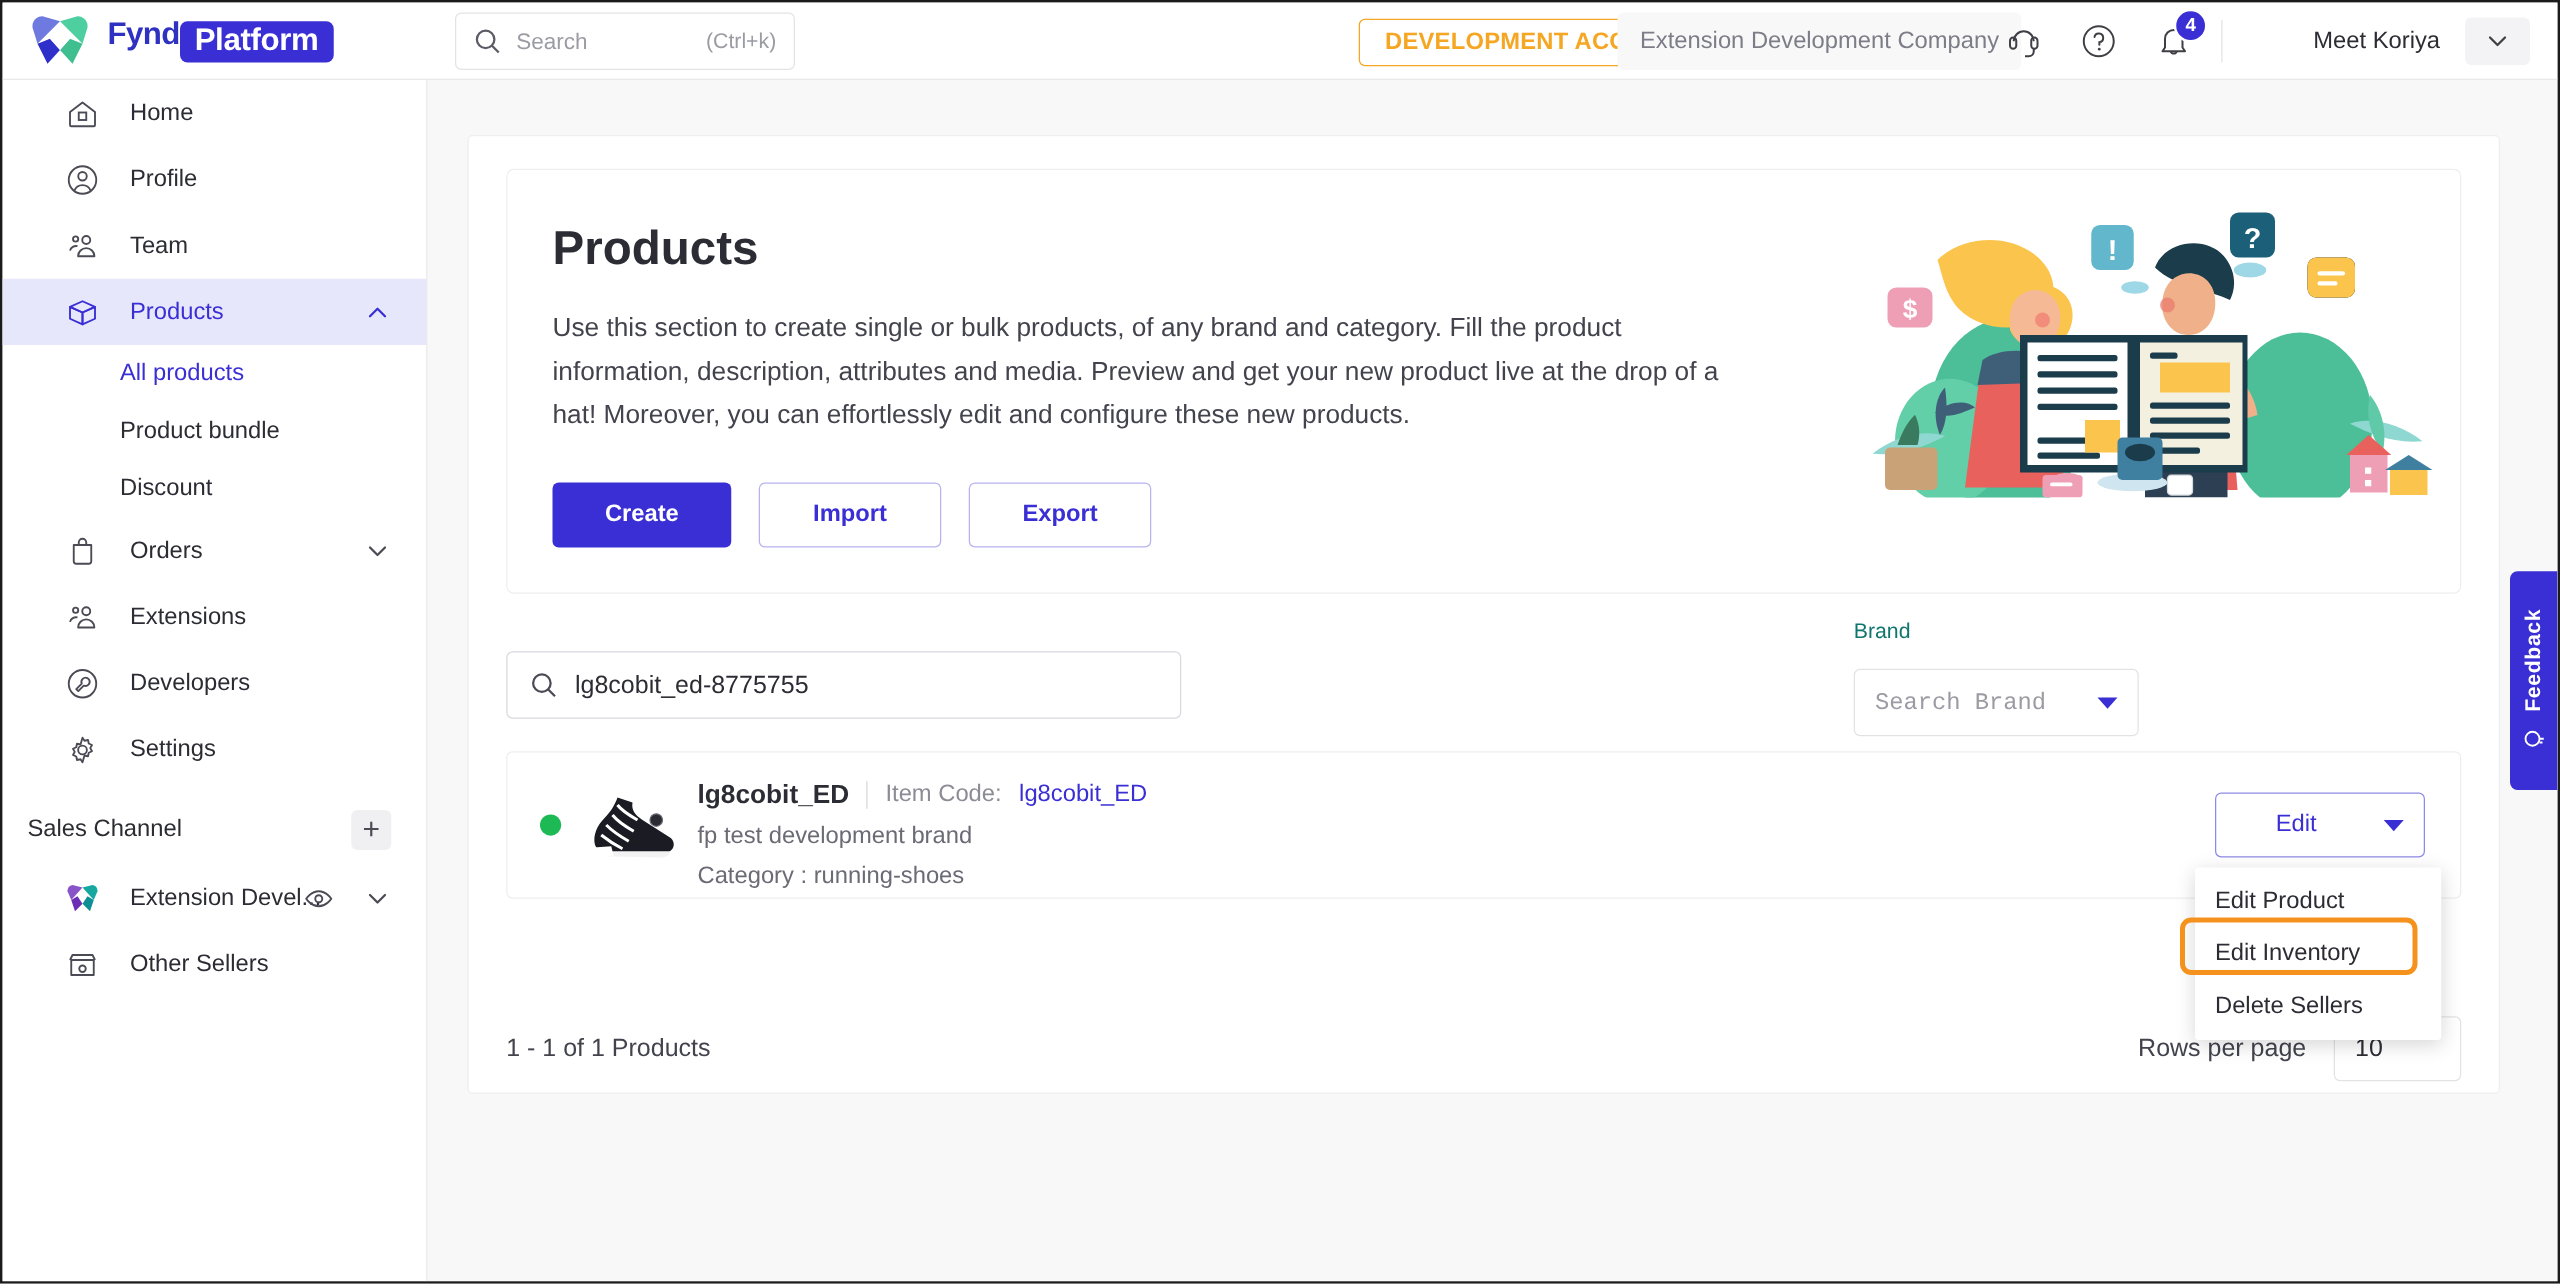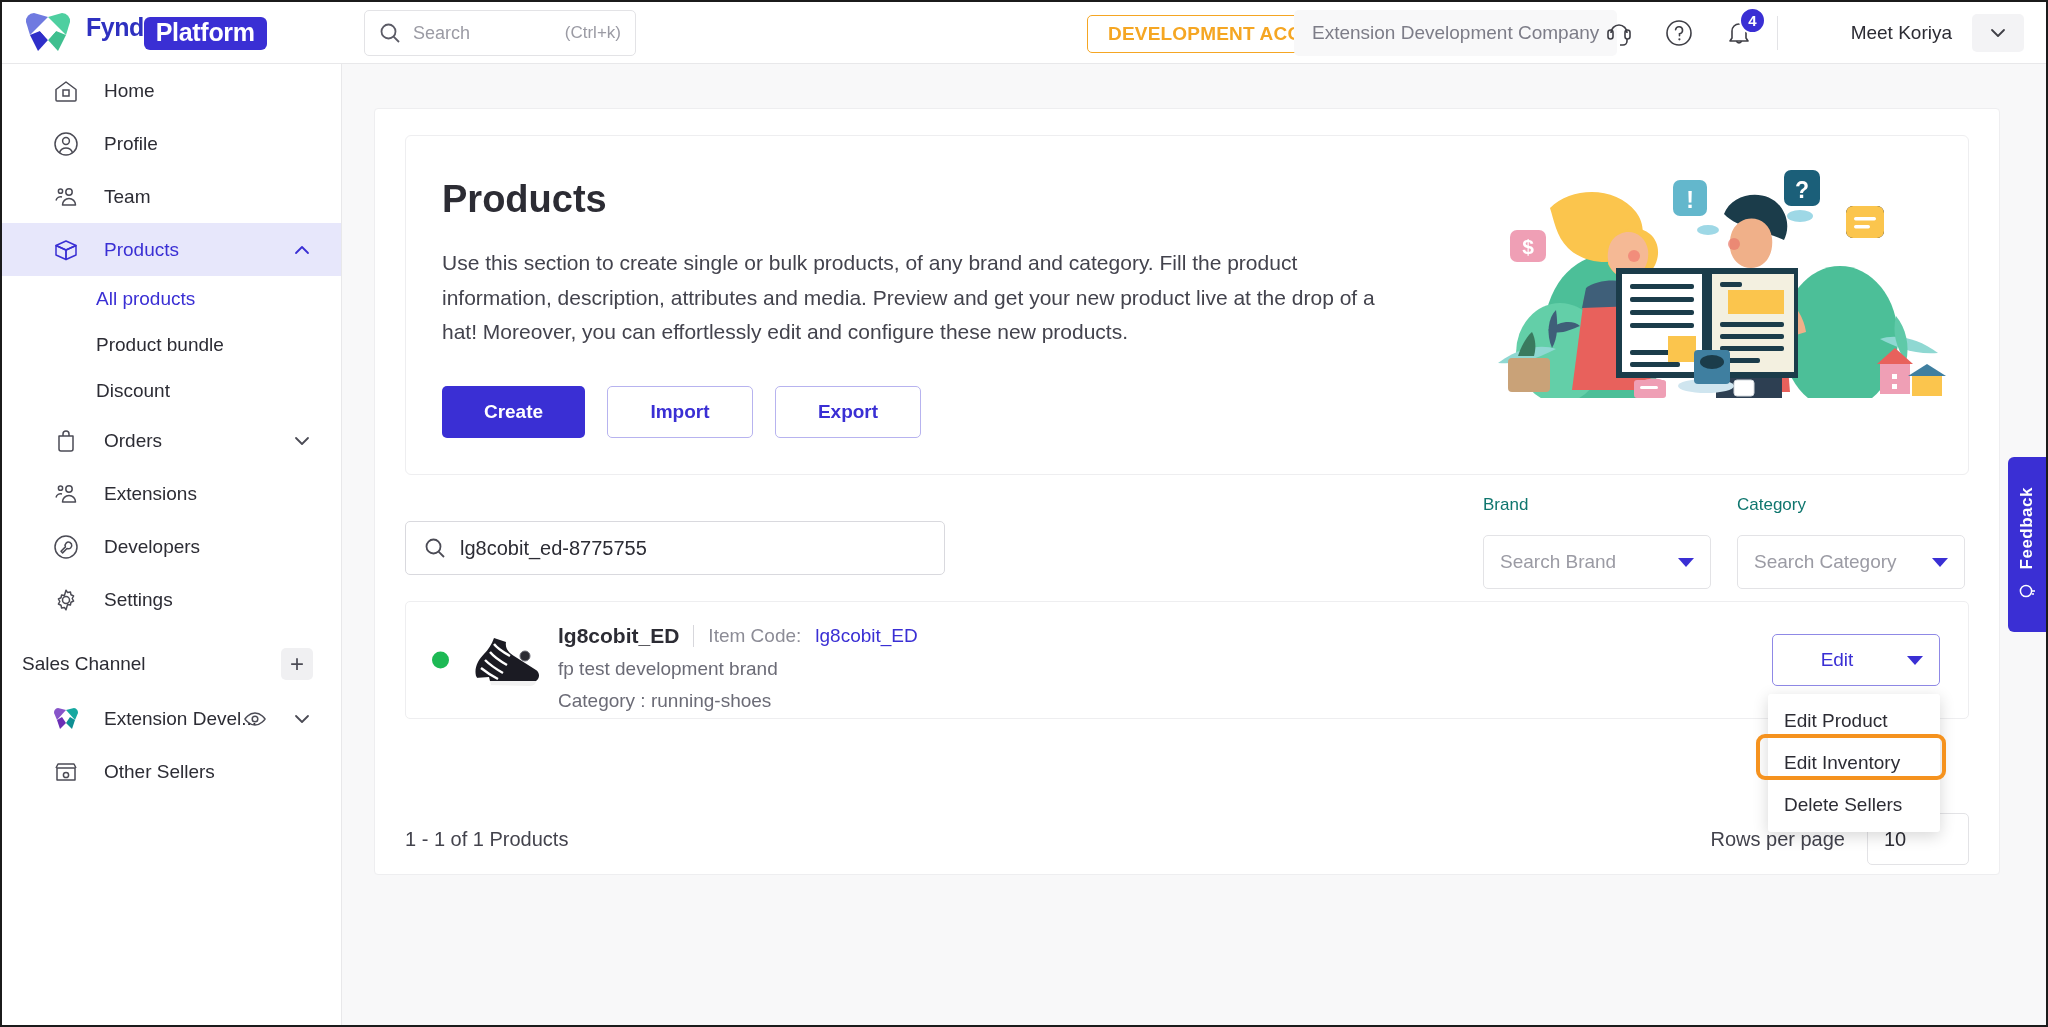--- a/index.html
+++ b/index.html
@@ -166,21 +166,21 @@
   .prod-search .val { font-size: 20px; color: #2c2c34; }
   .filter-group { position: absolute; width: 228px; }
   .filter-group.brand { right: 258px; top: -18px; }
   .filter-group.category { right: 4px; top: -18px; }
   .filter-label { font-size: 17px; color: #0f766e; margin-bottom: 20px; }
   .filter-select {
     height: 54px; border: 1px solid #e3e3e6; border-radius: 5px;
     display: flex; align-items: center; justify-content: space-between;
     padding: 0 16px; background: #fff; cursor: pointer;
   }
-  .filter-select .ph { font-size: 19px; color: #9b9ba4; }
+  .filter-select .ph { font-size: 19px; color: #9b9ba4; font-family: Liberation Mono, monospace; }
   .tri-down {
     width: 0; height: 0; border-left: 8px solid transparent;
     border-right: 8px solid transparent; border-top: 9px solid #3a2fd4;
   }
 
   
   .prod-row {
     position: relative; margin: 26px 30px 0 30px; height: 118px;
     border: 1px solid #eeeef0; border-radius: 5px; background: #fff;
   }
@@ -201,22 +201,22 @@
   .edit-btn {
     position: absolute; right: 28px; top: 32px;
     width: 168px; height: 52px; border: 1.5px solid #8f89e6; border-radius: 5px;
     background: #fff; display: flex; align-items: center; cursor: pointer;
   }
   .edit-btn .t { flex: 1; text-align: center; font-size: 19px; font-weight: normal; color: #3a2fd4; padding-left: 10px; }
   .edit-btn .c { width: 48px; display: flex; align-items: center; justify-content: center; }
 
   
   .dropdown {
-    position: absolute; right: 28px; top: 92px;
-    width: 172px; background: #fff;
+    position: absolute; right: 15px; top: 92px;
+    width: 197px; background: #fff;
     box-shadow: 0 4px 16px rgba(0,0,0,0.16);
     border-radius: 3px; z-index: 60; padding: 6px 0;
   }
   .dd-item {
     height: 42px; display: flex; align-items: center;
     padding-left: 16px; font-size: 19px; color: #2c2c34; cursor: pointer;
     white-space: nowrap;
   }
   .hl-box {
     position: absolute; left: -12px; top: 40px;
@@ -570,27 +570,20 @@
         </div>
 
         <div class="filter-group brand">
           <div class="filter-label">Brand</div>
           <div class="filter-select">
             <span class="ph">Search Brand</span>
             <span class="tri-down"></span>
           </div>
         </div>
 
-        <div class="filter-group category">
-          <div class="filter-label">Category</div>
-          <div class="filter-select">
-            <span class="ph">Search Category</span>
-            <span class="tri-down"></span>
-          </div>
-        </div>
       </div>
 
       <div class="prod-row">
         <span class="status-dot"></span>
         <span class="prod-thumb">
           <svg viewBox="0 0 78 72" width="78" height="72">
             <path d="M8 52c-2-8 2-16 8-22 4-4 8-10 10-16l12 4c-1 6 2 10 8 14l22 14c3 2 4 6 2 9-2 3-6 4-9 3L16 58c-4-1-7-3-8-6z" fill="#1b1b23"></path>
             <path d="M8 52c-1 5 2 8 8 9l45 1c4 0 7-2 7-5H9z" fill="#f2f2f2"></path>
             <path d="M26 20c3 4 9 8 16 12" stroke="#fff" stroke-width="2.4" fill="none"></path>
             <path d="M22 28c4 5 10 9 17 13" stroke="#fff" stroke-width="2.4" fill="none"></path>

